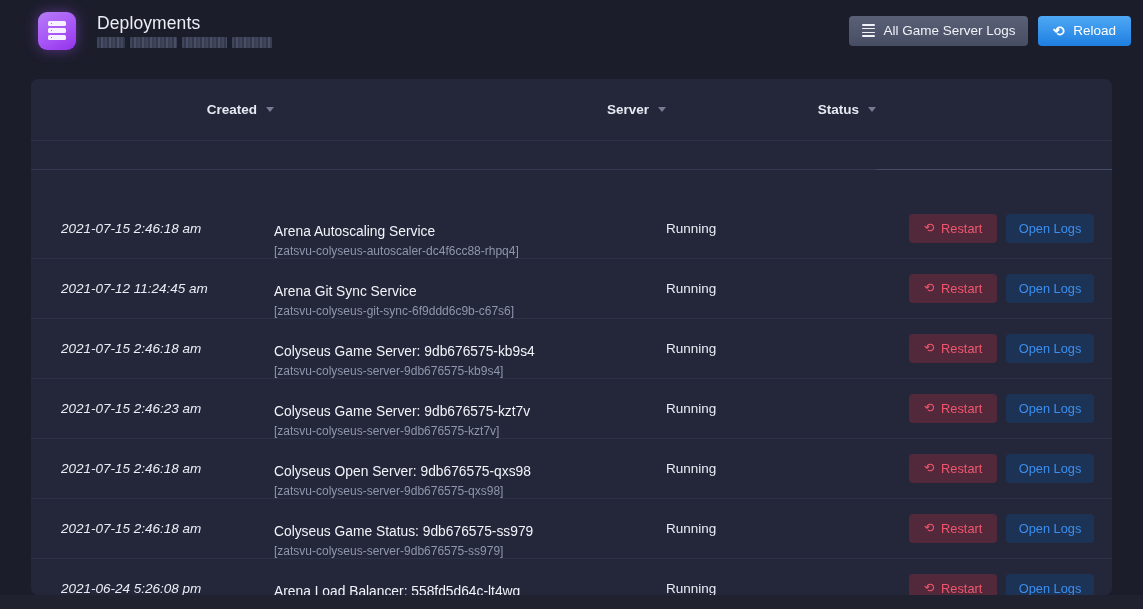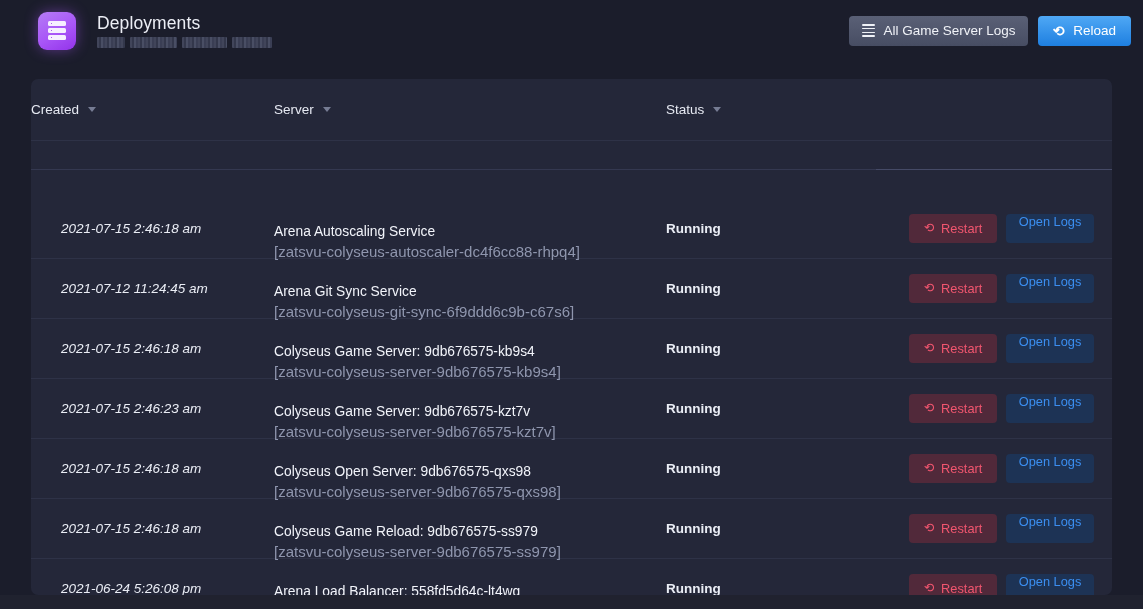--- a/index.html
+++ b/index.html
@@ -162,22 +162,22 @@
     height: 516px;
     background: #242739;
     border-radius: 7px;
   }
   table.deployments {
     width: 100%;
     border-collapse: collapse;
     table-layout: fixed;
   }
   table.deployments th {
-    text-align: left;
-    font-weight: 400;
+    text-align: right;
+    font-weight: 700;
     font-size: 13.5px;
     color: #e6e9f2;
     padding: 0 0 0 0;
     height: 61px;
     vertical-align: middle;
   }
   .col-created  { width: 243px; }
   .col-server   { width: 392px; }
   .col-status   { width: 210px; }
   .col-actions  { width: 236px; }
@@ -220,29 +220,28 @@
   .cell-server { padding-left: 0; }
   .srv-name {
     font-size: 13.8px;
     color: #f2f4fa;
     line-height: 17px;
     white-space: nowrap;
     margin-top: 24px;
   }
   .srv-pod {
     margin-top: 5px;
-    font-size: 15px;
+    font-size: 12px;
     color: #8f96ae;
     line-height: 13px;
     white-space: nowrap;
   }
   .cell-status {
     font-size: 13.5px;
     color: #eaedf5;
-    font-weight: bold;
   }
   .cell-actions {
     padding-right: 18px;
     text-align: right;
     white-space: nowrap;
   }
   .btn-restart {
     display: inline-flex;
     align-items: center;
     justify-content: center;
@@ -259,21 +258,21 @@
     vertical-align: middle;
   }
   .restart-ico {
     font-size: 12.5px;
     line-height: 1;
     display: inline-block;
     transform: scaleX(-1);
   }
   .btn-openlogs {
     display: inline-flex;
-    align-items: flex-start;
+    align-items: center;
     justify-content: center;
     width: 88px;
     height: 29px;
     margin-left: 9px;
     border: none;
     border-radius: 4px;
     background: #1d3355;
     color: #3b8ef0;
     font-size: 12.8px;
     font-family: inherit;
@@ -434,21 +433,21 @@
             <td class="cell-actions"><button class="btn-restart">
                 <span class="restart-ico">⟳</span>
                 <span>Restart</span>
               </button><button class="btn-openlogs">
                 <span>Open Logs</span>
               </button></td>
           </tr>
           <tr>
             <td class="cell-created">2021-07-15 2:46:18 am</td>
             <td class="cell-server">
-              <div class="srv-name">Colyseus Game Reload: 9db676575-ss979</div>
+              <div class="srv-name">Colyseus Game Status: 9db676575-ss979</div>
               <div class="srv-pod">[zatsvu-colyseus-server-9db676575-ss979]</div>
             </td>
             <td class="cell-status">Running</td>
             <td class="cell-actions"><button class="btn-restart">
                 <span class="restart-ico">⟳</span>
                 <span>Restart</span>
               </button><button class="btn-openlogs">
                 <span>Open Logs</span>
               </button></td>
           </tr>

